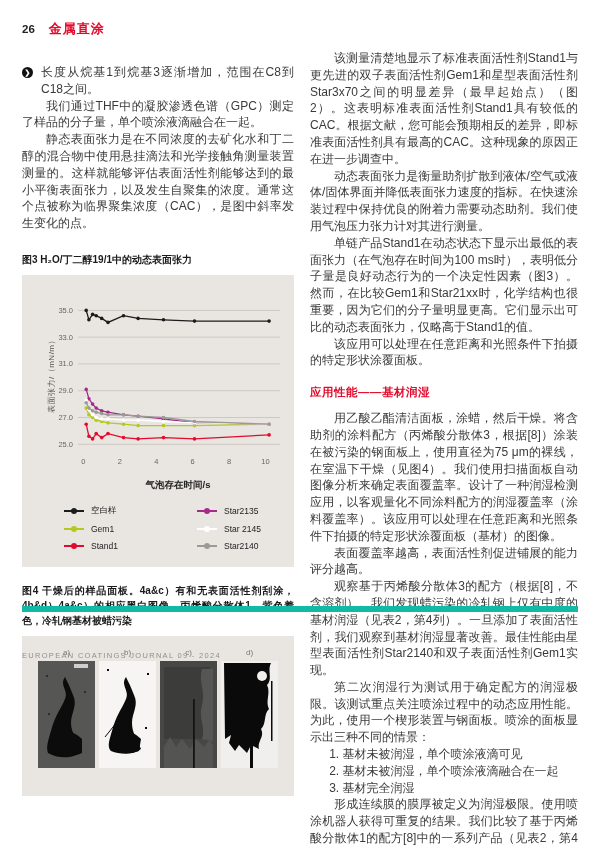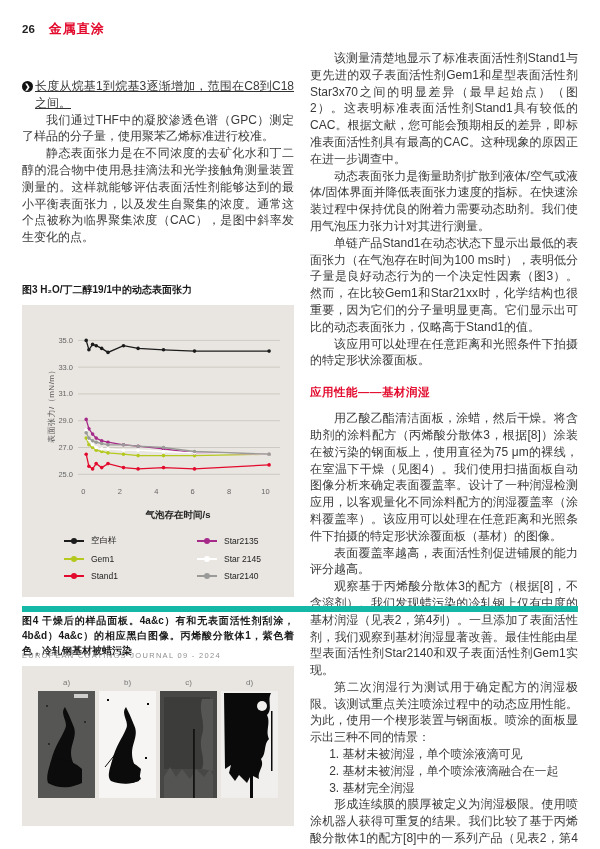--- a/index.html
+++ b/index.html
@@ -18,37 +18,37 @@
 
   
   .columns { display:flex; gap:16px; margin-top:10px; }
   .col-left { width:272px; }
   .col-right { width:268px; padding-top:2px; }
 
   .para, .bullet-par, .list-item {
     font-size:12px; line-height:16.8px; text-align:justify; color:#3a3a3a;
   }
   .para { text-indent:2em; }
-  .bullet-block { display:flex; gap:2px; margin-top:30px;text-decoration:underline; }
+  .bullet-block { display:flex; gap:8px; margin-top:16px; }
   .bullet-icon {
     flex:0 0 auto; width:11px; height:11px; margin-top:3px;
     background:#111; border-radius:50%; color:#fff;
     display:inline-flex; align-items:center; justify-content:center;
     font-size:7px; font-weight:bold; line-height:1;
   }
   .list-item { padding-left:1.6em; }
 
   .red-heading {
     color:#e30b2d; font-weight:bold; font-size:11.5px;
     margin:16px 0 10px 0; letter-spacing:0.5px;
   }
 
   .fig-caption {
     font-weight:bold; font-size:10px; line-height:15px; color:#1a1a1a;
-    margin-top:36px; text-align:justify;
+    margin-top:20px; text-align:justify;
   }
 
   
   .chart-box {
     margin-top:8px; background:#e9e6e1; width:272px; padding:16px 6px 14px 6px;
   }
   .plotwrap { position:relative; margin-left:10px; }
   .ylabel {
     position:absolute; left:-62px; top:78px; width:150px; text-align:center;
     transform:rotate(-90deg); font-size:8px; color:#555; letter-spacing:0.5px;
@@ -91,21 +91,21 @@
 
   <div class="columns">
 
     <div class="col-left">
 
       <div class="bullet-block">
         <span class="bullet-icon">❯</span>
         <span class="bullet-par">长度从烷基1到烷基3逐渐增加，范围在C8到C18之间。</span>
       </div>
 
-      <p class="para">我们通过THF中的凝胶渗透色谱（GPC）测定了样品的分子量，使用聚苯乙烯标准进行校准。</p>
+      <p class="para">我们通过THF中的凝胶渗透色谱（GPC）测定了样品的分子量，单个喷涂液滴融合在一起。</p>
       <p class="para">静态表面张力是在不同浓度的去矿化水和丁二醇的混合物中使用悬挂滴法和光学接触角测量装置测量的。这样就能够评估表面活性剂能够达到的最小平衡表面张力，以及发生自聚集的浓度。通常这个点被称为临界聚集浓度（CAC），是图中斜率发生变化的点。</p>
 
       <div class="fig-caption">图3 H₂O/丁二醇19/1中的动态表面张力</div>
 
       <div class="chart-box">
         <div class="plotwrap">
           <div class="ylabel">表面张力/（mN/m）</div>
           <svg id="fig3-svg" width="252" height="184">
               <line x1="40" y1="153.30357142857144" x2="242" y2="153.30357142857144" stroke="#cdc9c2" stroke-width="1"></line>
               <text x="35" y="155.80357142857144" text-anchor="end" font-size="7.5" fill="#666">25.0</text>

